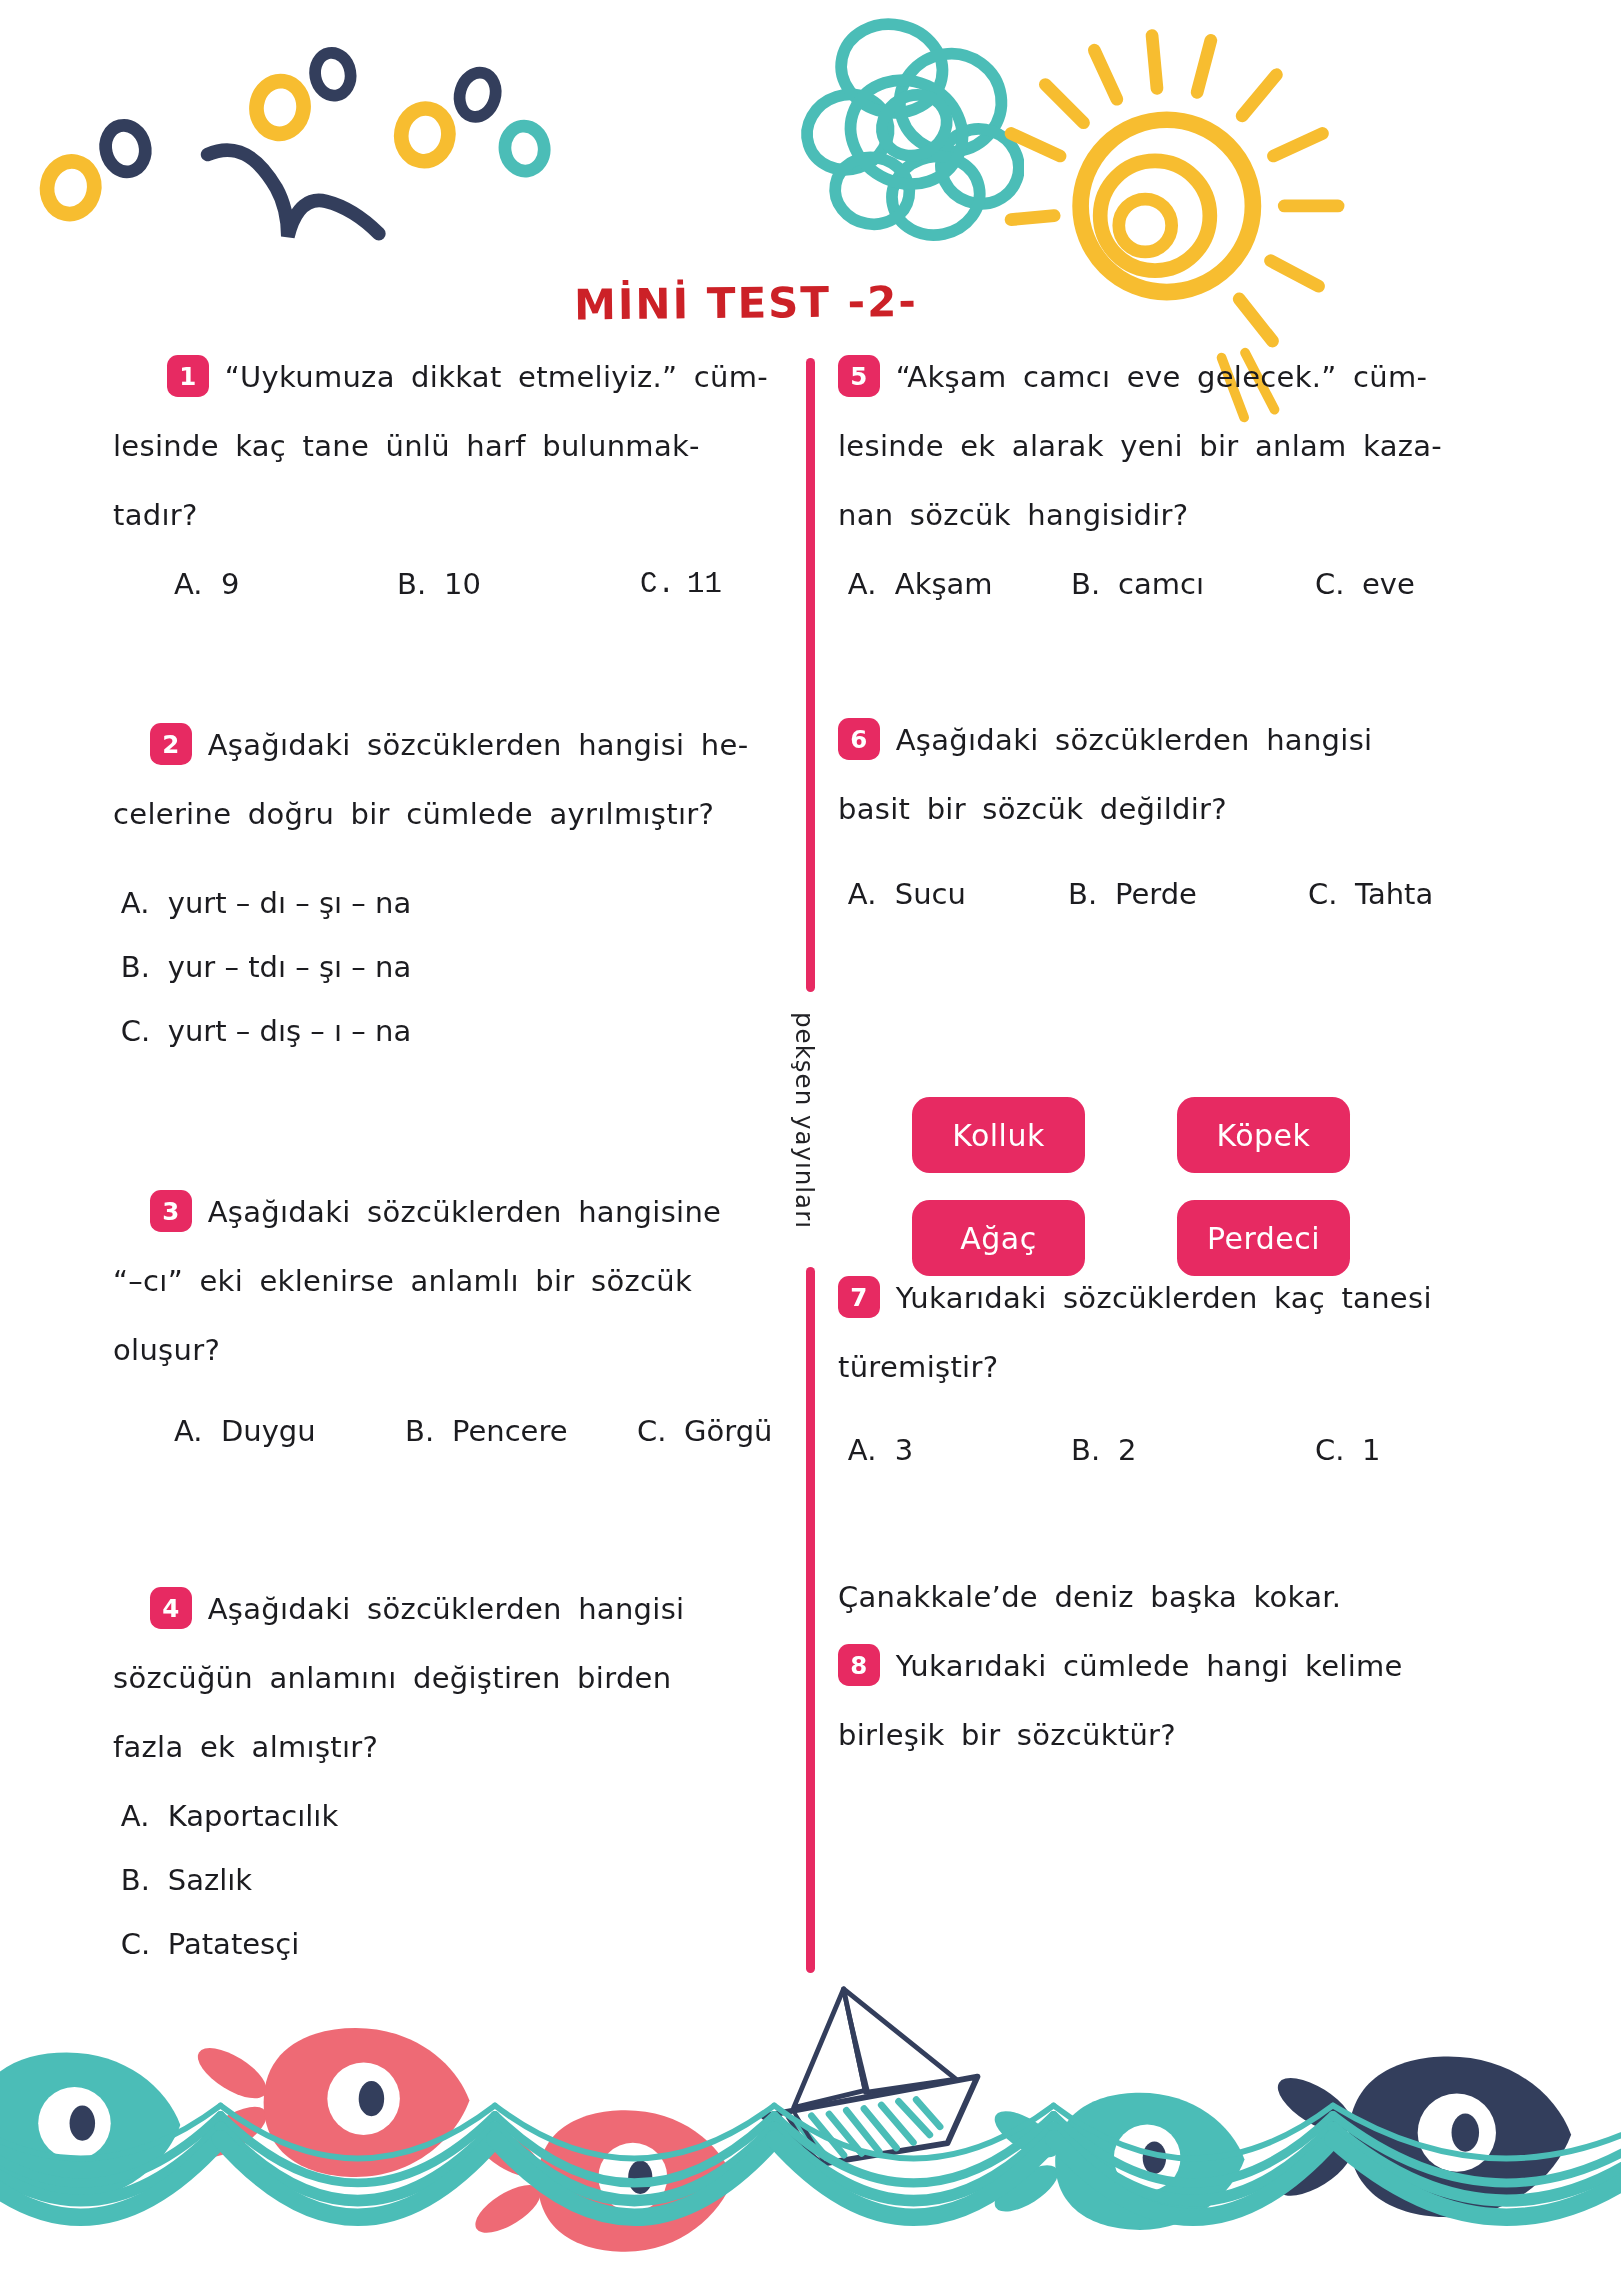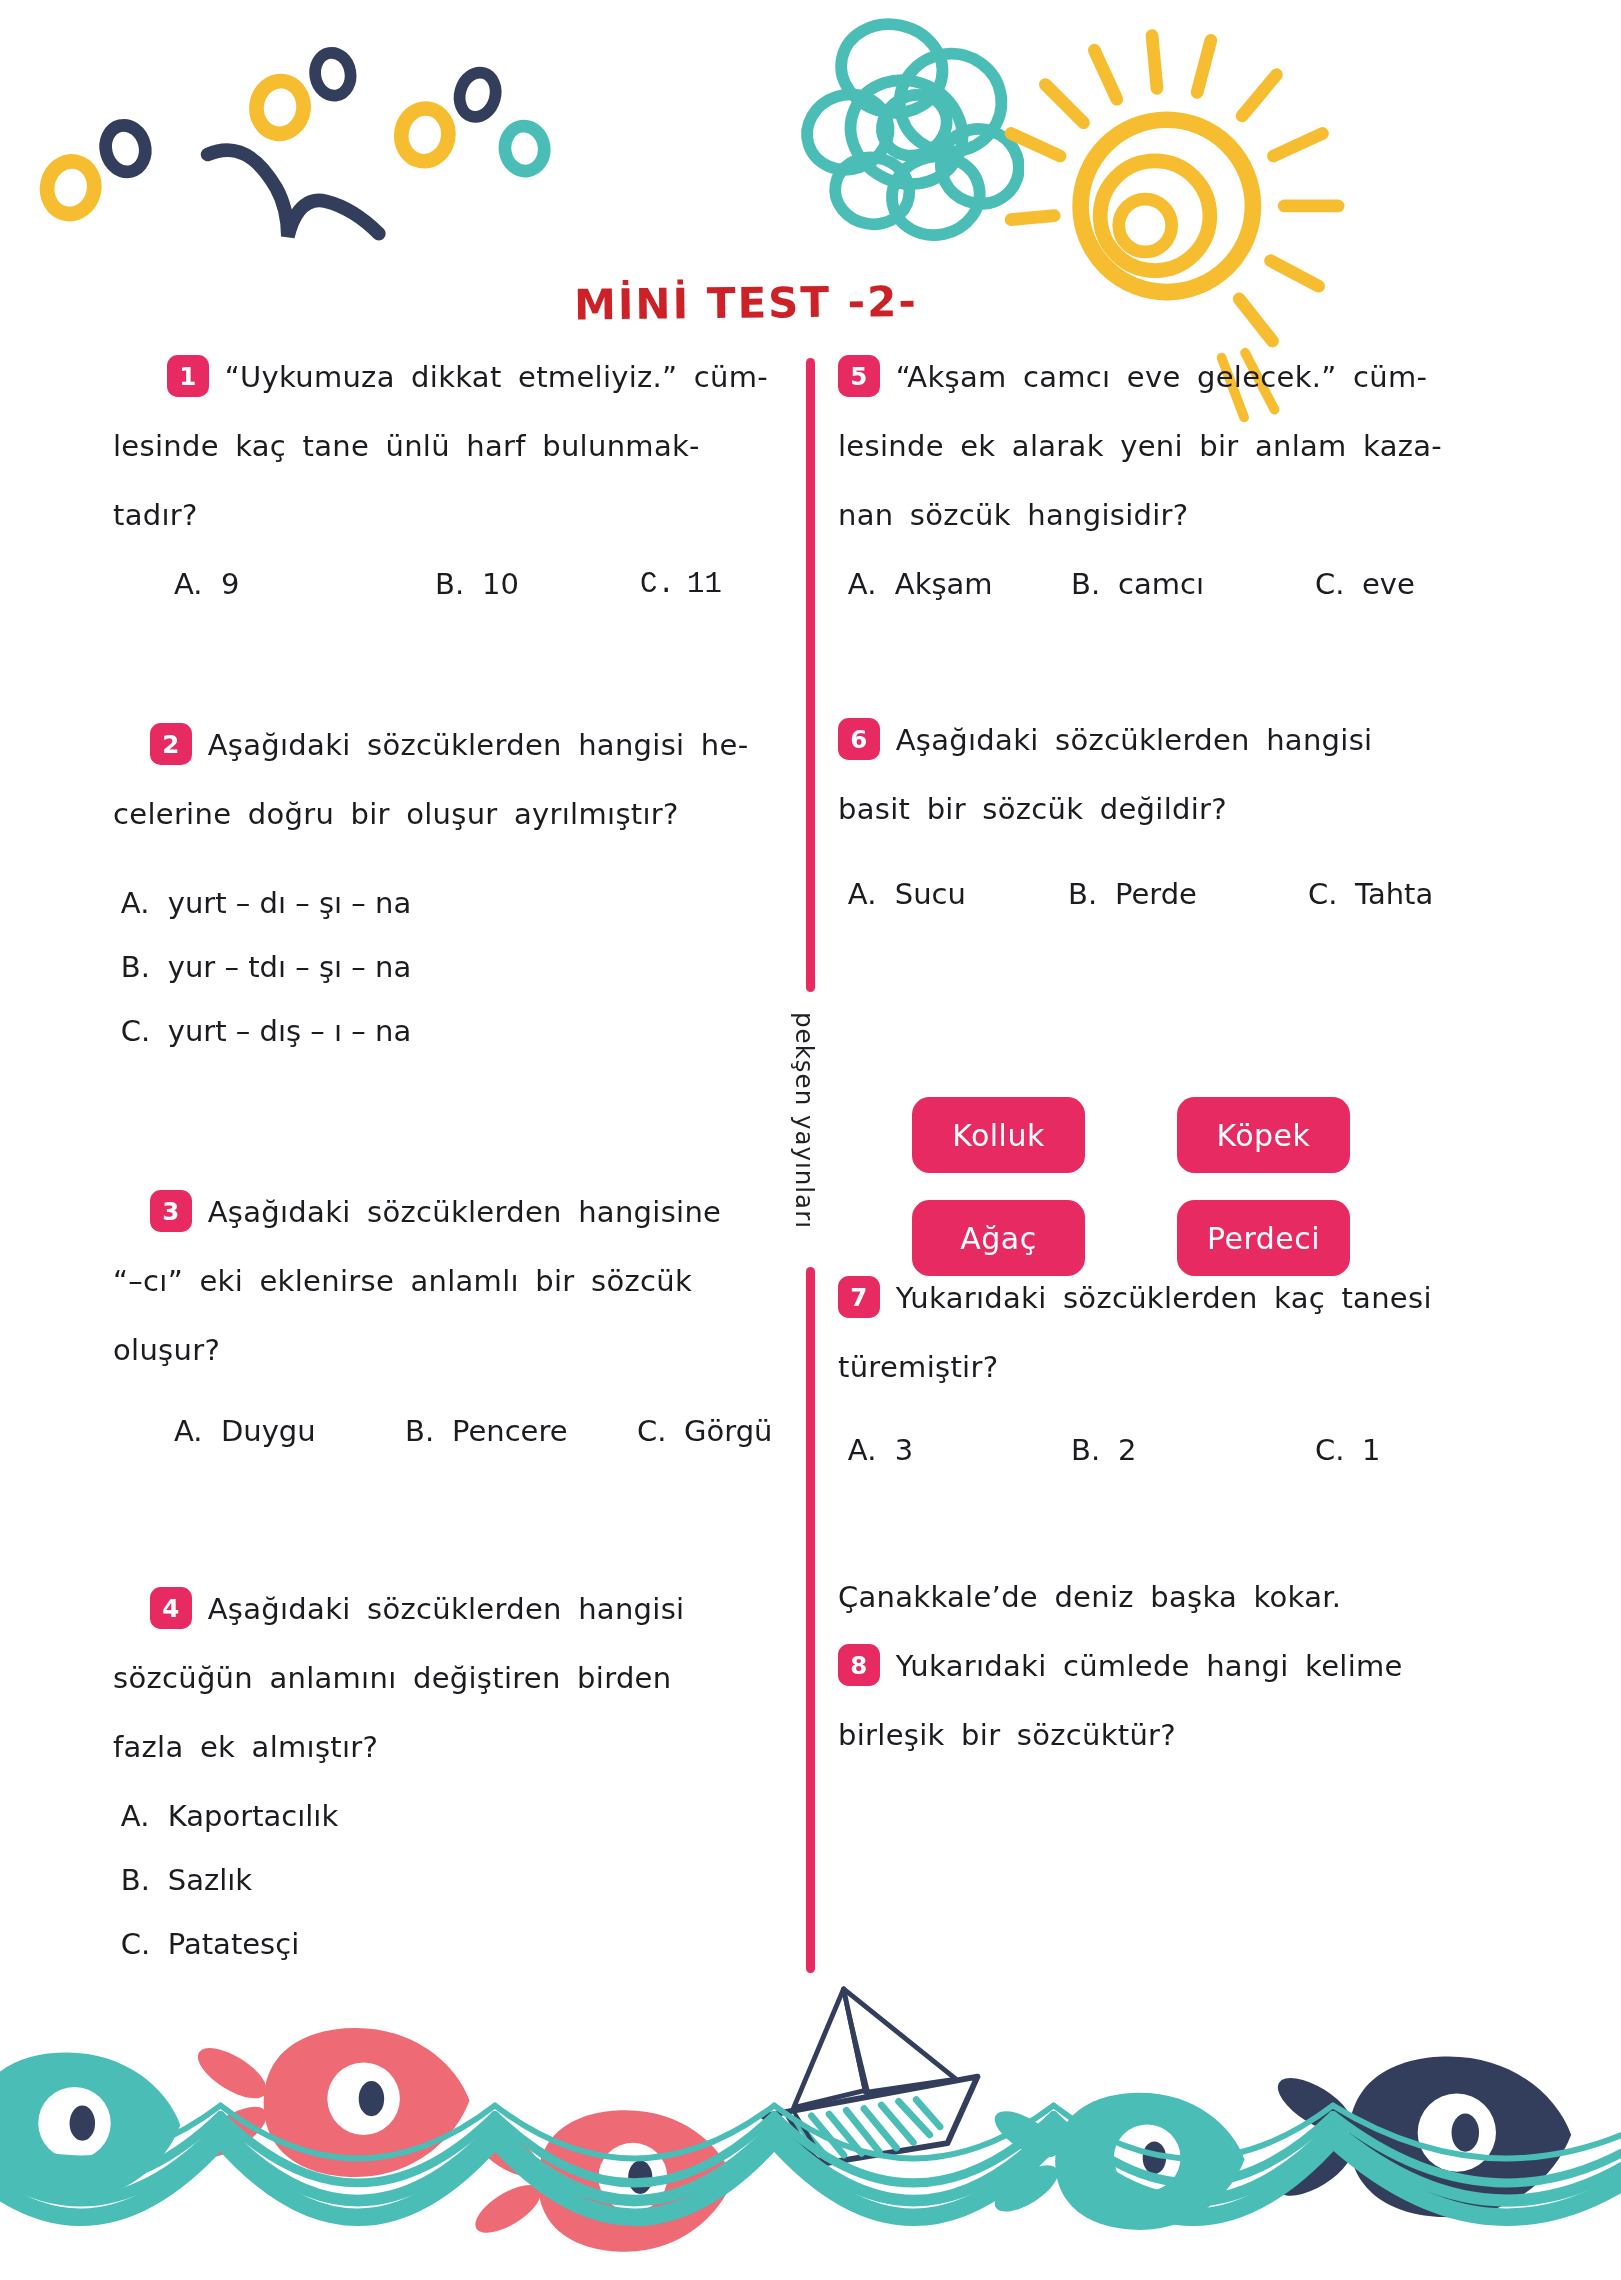--- a/index.html
+++ b/index.html
@@ -105,28 +105,28 @@
   <div class="divider-seg" id="divider-top"></div>
   <div class="divider-seg" id="divider-bottom"></div>
   <div id="publisher">pekşen yayınları</div>
 
   <section class="q" style="left:113px;top:343px;width:649px;">
     <div class="qline ind-a"><span class="badge">1</span><span>“Uykumuza dikkat etmeliyiz.” cüm-</span></div>
     <div class="qline">lesinde kaç tane ünlü harf bulunmak-</div>
     <div class="qline">tadır?</div>
     <div class="opts-row">
       <span class="opt" style="left:61px;"><span class="olabel">A.</span><span>9</span></span>
-      <span class="opt" style="left:284px;margin-left:38px;"><span class="olabel">B.</span><span>10</span></span>
+      <span class="opt" style="left:284px;"><span class="olabel">B.</span><span>10</span></span>
       <span class="opt" style="left:527px;font-family:Liberation Mono, monospace;"><span class="olabel">C.</span><span>11</span></span>
     </div>
   </section>
 
   <section class="q" style="left:113px;top:711px;width:649px;">
     <div class="qline ind-b"><span class="badge">2</span><span>Aşağıdaki sözcüklerden hangisi he-</span></div>
-    <div class="qline">celerine doğru bir oluşur ayrılmıştır?</div>
+    <div class="qline">celerine doğru bir cümlede ayrılmıştır?</div>
     <div class="opts-stack" style="margin-top:21.6px;">
       <span class="opt"><span class="olabel">A.</span><span>yurt – dı – şı – na</span></span>
       <span class="opt"><span class="olabel">B.</span><span>yur – tdı – şı – na</span></span>
       <span class="opt"><span class="olabel">C.</span><span>yurt – dış – ı – na</span></span>
     </div>
   </section>
 
   <section class="q" style="left:113px;top:1178px;width:649px;">
     <div class="qline ind-b"><span class="badge">3</span><span>Aşağıdaki sözcüklerden hangisine</span></div>
     <div class="qline">“–cı” eki eklenirse anlamlı bir sözcük</div>

